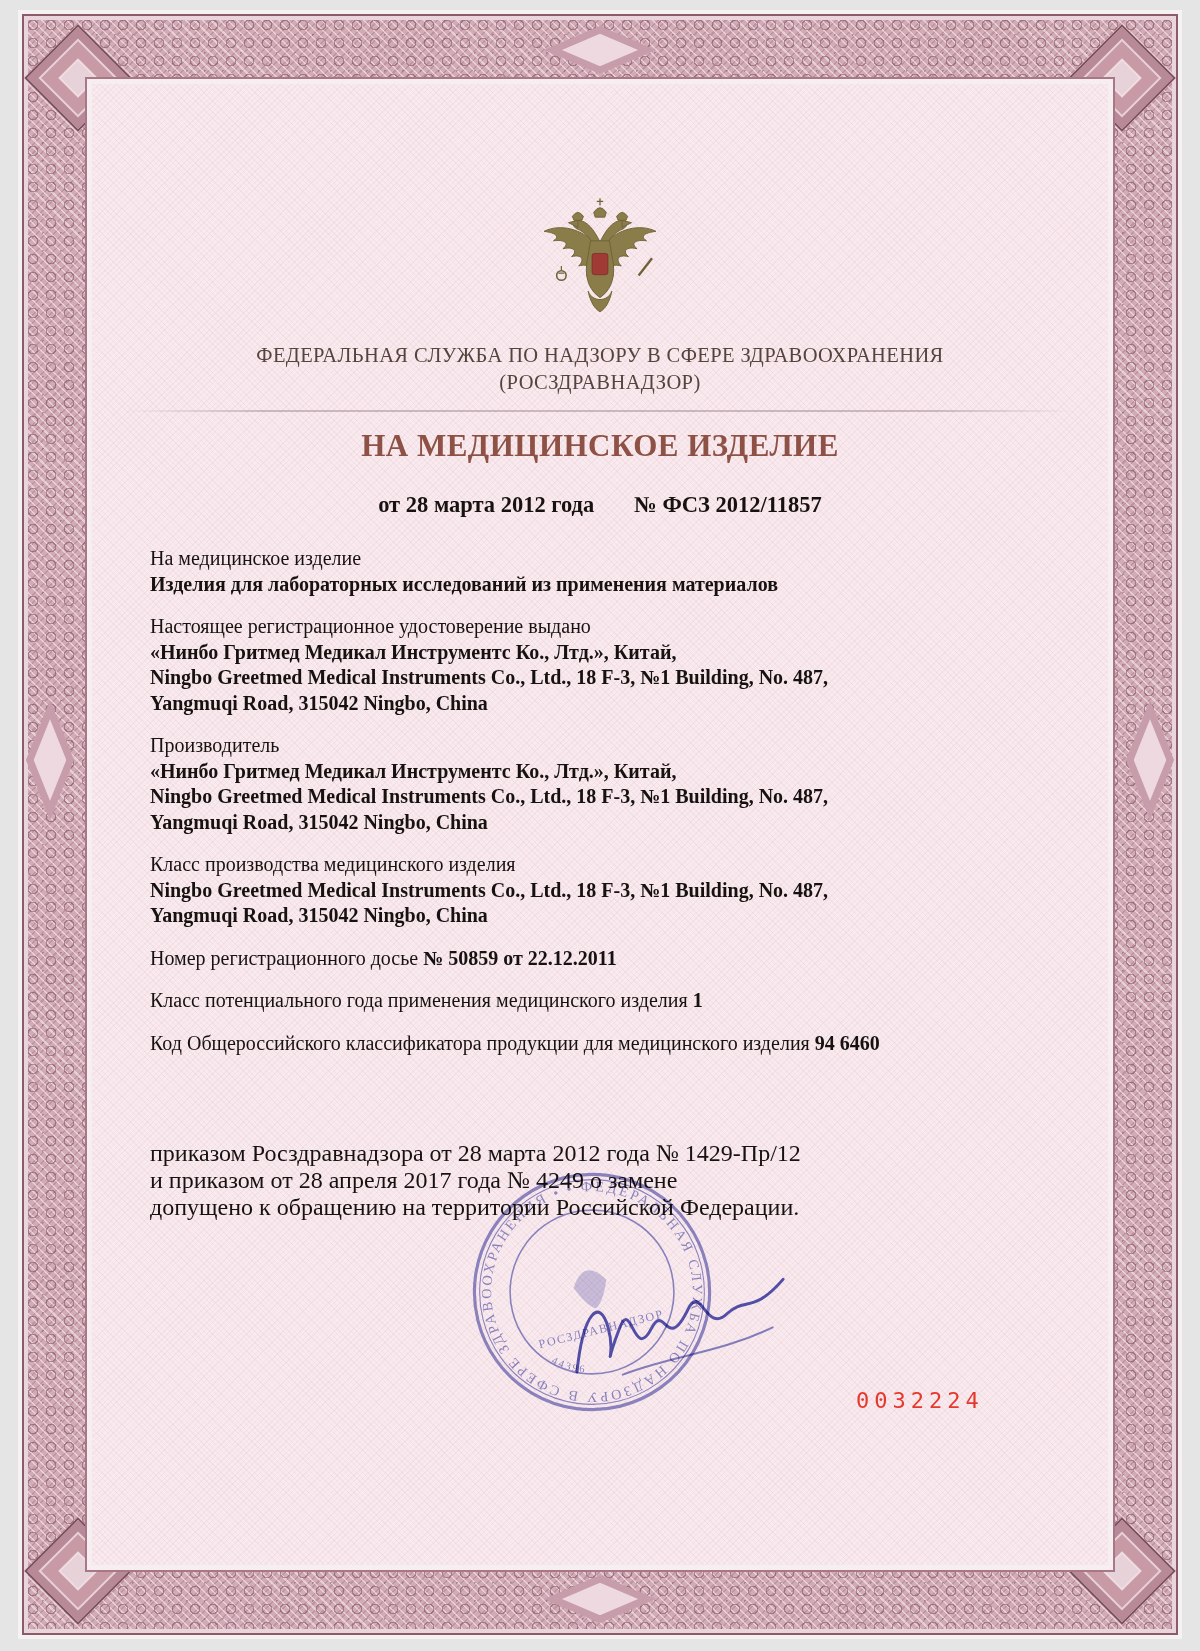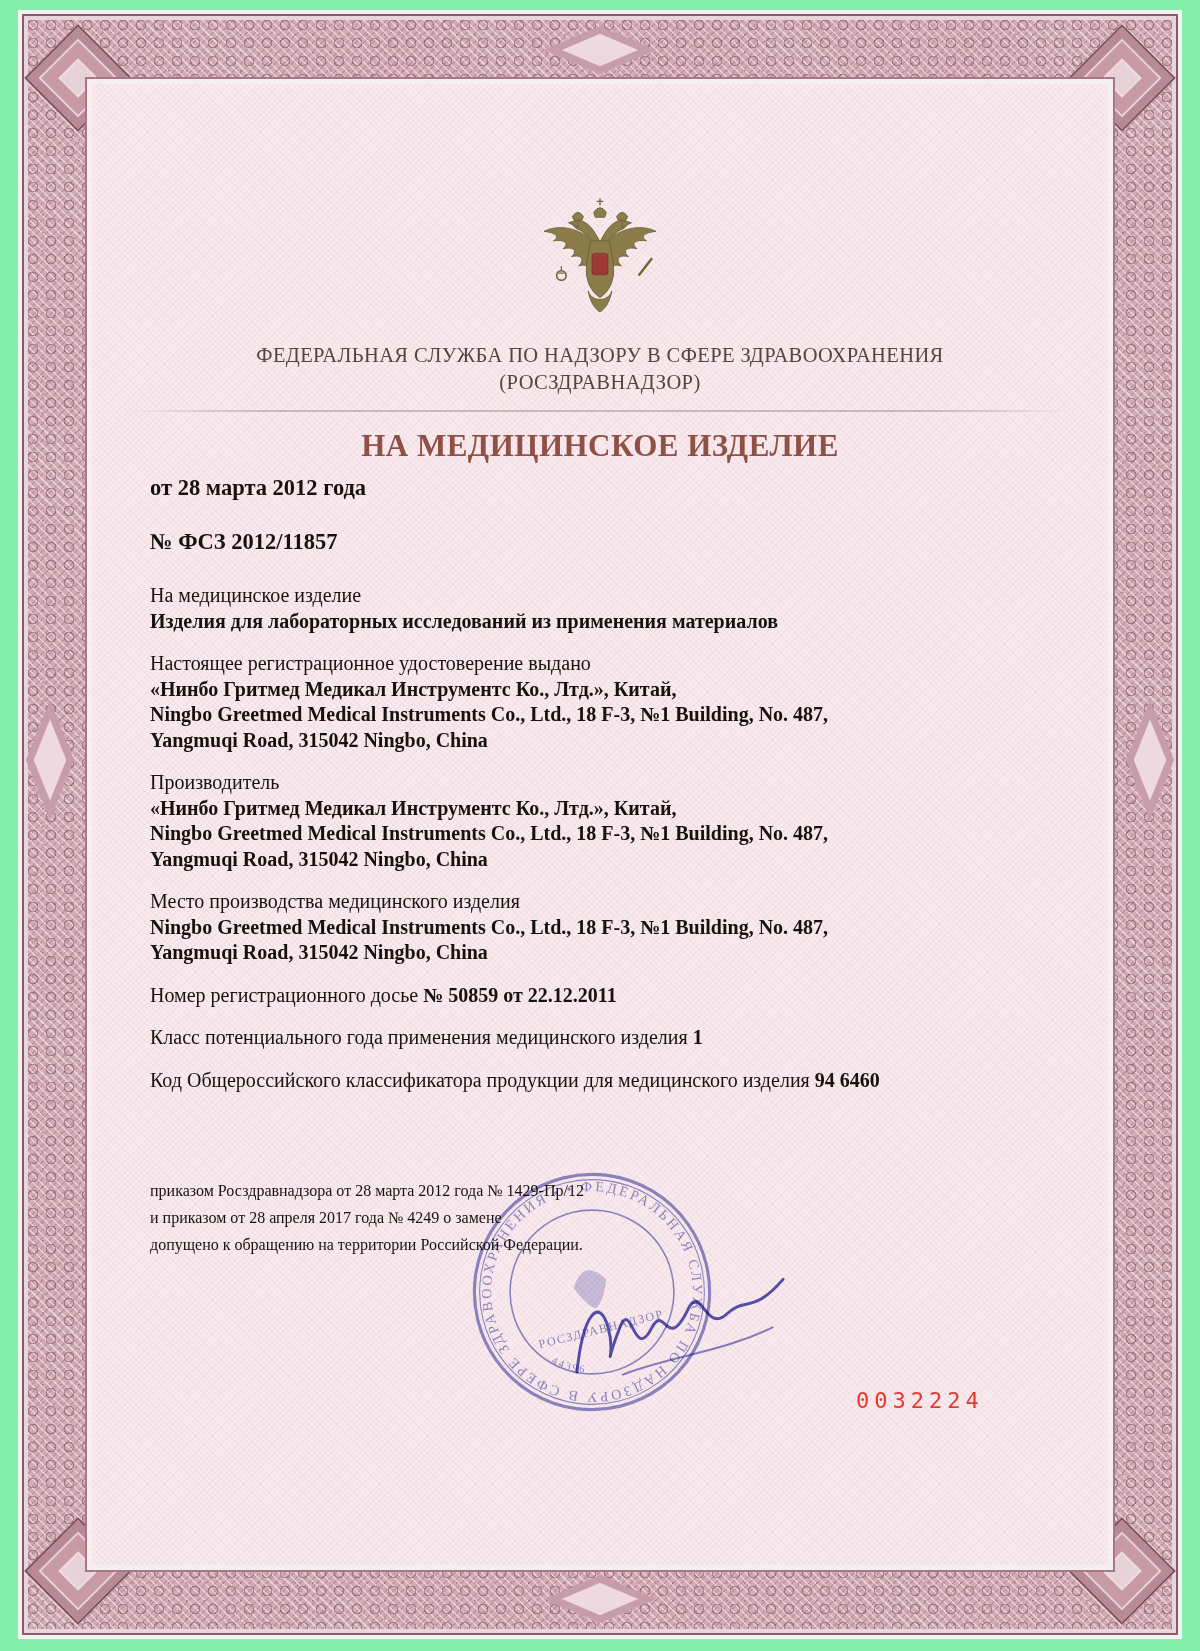--- a/index.html
+++ b/index.html
@@ -1,18 +1,18 @@
 <!DOCTYPE html>
 <html><head>
 <meta charset="utf-8">
 <style>
   html,body{margin:0;padding:0;background:#ffffff;}
   .page{
     position:relative;width:1200px;height:1651px;overflow:hidden;
-    background:#86efac;font-family:"Liberation Serif","DejaVu Serif",serif;
+    background:#e5e5e5;font-family:"Liberation Serif","DejaVu Serif",serif;
   }
   
   .band{
     position:absolute;top:14px;left:22px;right:22px;bottom:16px;
     border:2px solid #8a5c68;
     background-color:#d2abb6;
     background-image:
       radial-gradient(circle 7px at 9px 9px, rgba(255,255,255,0) 0 4px, rgba(126,79,92,.55) 4px 5.5px, rgba(255,255,255,0) 5.5px),
       radial-gradient(circle 4px at 0px 0px, rgba(126,79,92,.45) 0 1.6px, rgba(255,255,255,0) 1.6px),
       repeating-linear-gradient(45deg, rgba(255,255,255,.45) 0 1.5px, rgba(255,255,255,0) 1.5px 6px),
@@ -59,28 +59,28 @@
     text-align:center;font-size:20.5px;line-height:27px;color:#55433d;letter-spacing:.4px;
   }
   .rule{
     height:2px;margin:14px -24px 14px -24px;
     background:linear-gradient(to right, rgba(150,125,125,0), rgba(150,125,125,.45) 15%, rgba(150,125,125,.45) 85%, rgba(150,125,125,0));
   }
   .title{
     text-align:center;color:#8e5146;font-weight:700;font-size:31px;line-height:39px;letter-spacing:.5px;
   }
   .docnum{
-    display:flex;justify-content:center;gap:28px;
-    font-weight:700;font-size:22.5px;color:#17120f;margin-top:10px;flex-direction:column;
+    display:flex;justify-content:center;gap:40px;
+    font-weight:700;font-size:22.5px;color:#17120f;margin-top:27px;
   }
   .bodytext{margin-top:28px;font-size:20px;color:#17120f;}
   .bodytext .line{line-height:25.5px;}
   .para{margin:0 0 17px 0;}
   .b{font-weight:700;}
-  .orders{margin-top:84px;font-size:16px;color:#17120f;}
+  .orders{margin-top:84px;font-size:24px;color:#17120f;}
   .orders .line{line-height:27px;}
   .signer-row{
     margin-top:18px;display:flex;justify-content:space-between;align-items:flex-start;
     padding-right:42px;font-size:20px;color:#17120f;
   }
   .signer-title .line{font-weight:700;line-height:27px;}
   .signer-name{font-weight:700;margin-top:24px;}
   
   .stamp{
     position:absolute;left:466px;top:1166px;width:252px;height:252px;
@@ -170,21 +170,21 @@
         </p>
 
         <p class="para">
           <span class="line" style="display:block">Производитель</span>
           <span class="line b" style="display:block">«Нинбо Гритмед Медикал Инструментс Ко., Лтд.», Китай,</span>
           <span class="line b" style="display:block">Ningbo Greetmed Medical Instruments Co., Ltd., 18 F-3, №1 Building, No. 487,</span>
           <span class="line b" style="display:block">Yangmuqi Road, 315042 Ningbo, China</span>
         </p>
 
         <p class="para">
-          <span class="line" style="display:block">Место производства медицинского изделия</span>
+          <span class="line" style="display:block">Класс производства медицинского изделия</span>
           <span class="line b" style="display:block">Ningbo Greetmed Medical Instruments Co., Ltd., 18 F-3, №1 Building, No. 487,</span>
           <span class="line b" style="display:block">Yangmuqi Road, 315042 Ningbo, China</span>
         </p>
 
         <p class="para">
           <span class="line">Номер регистрационного досье</span>
           <span class="line b">№ 50859 от 22.12.2011</span>
         </p>
 
 

